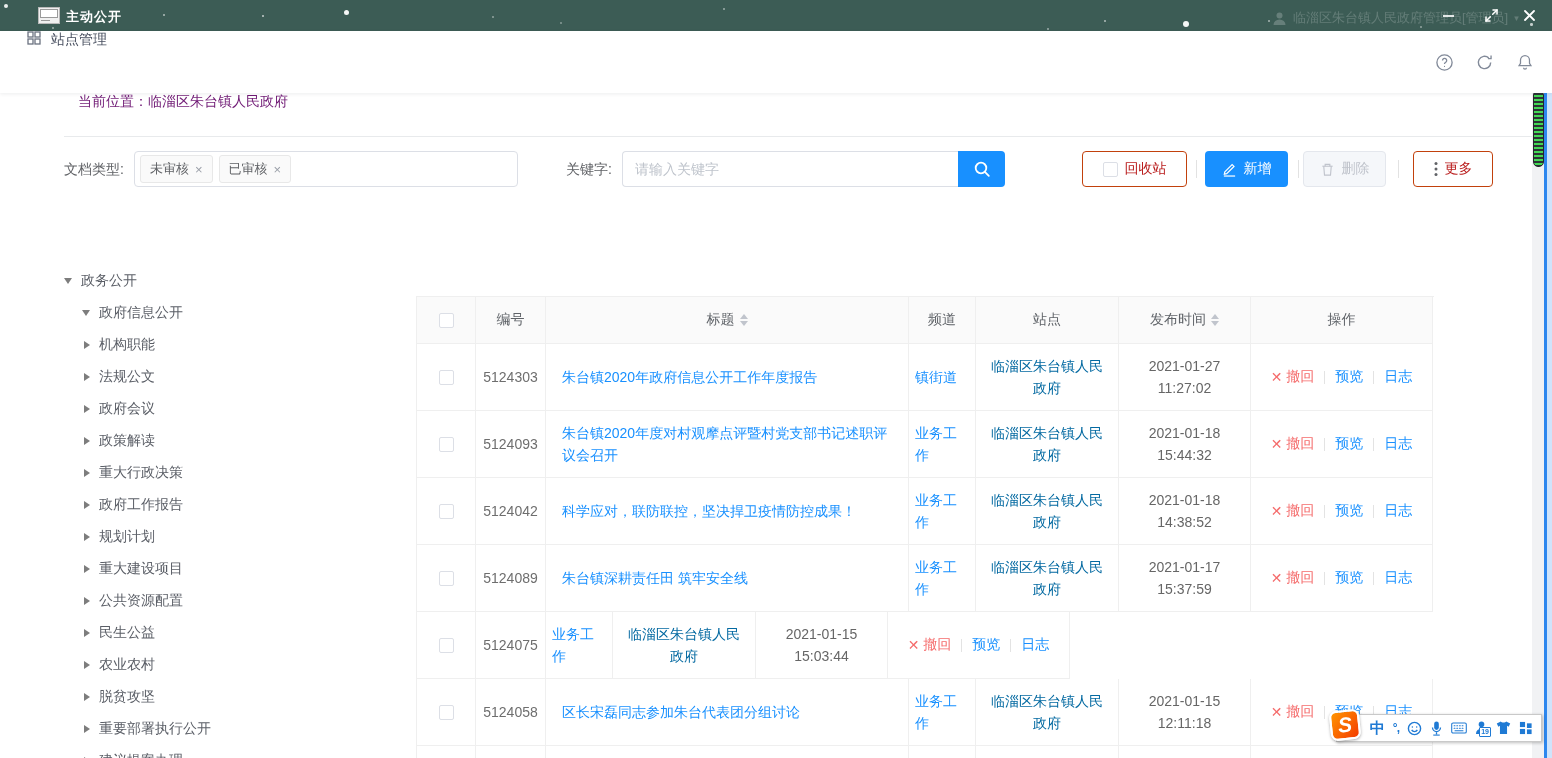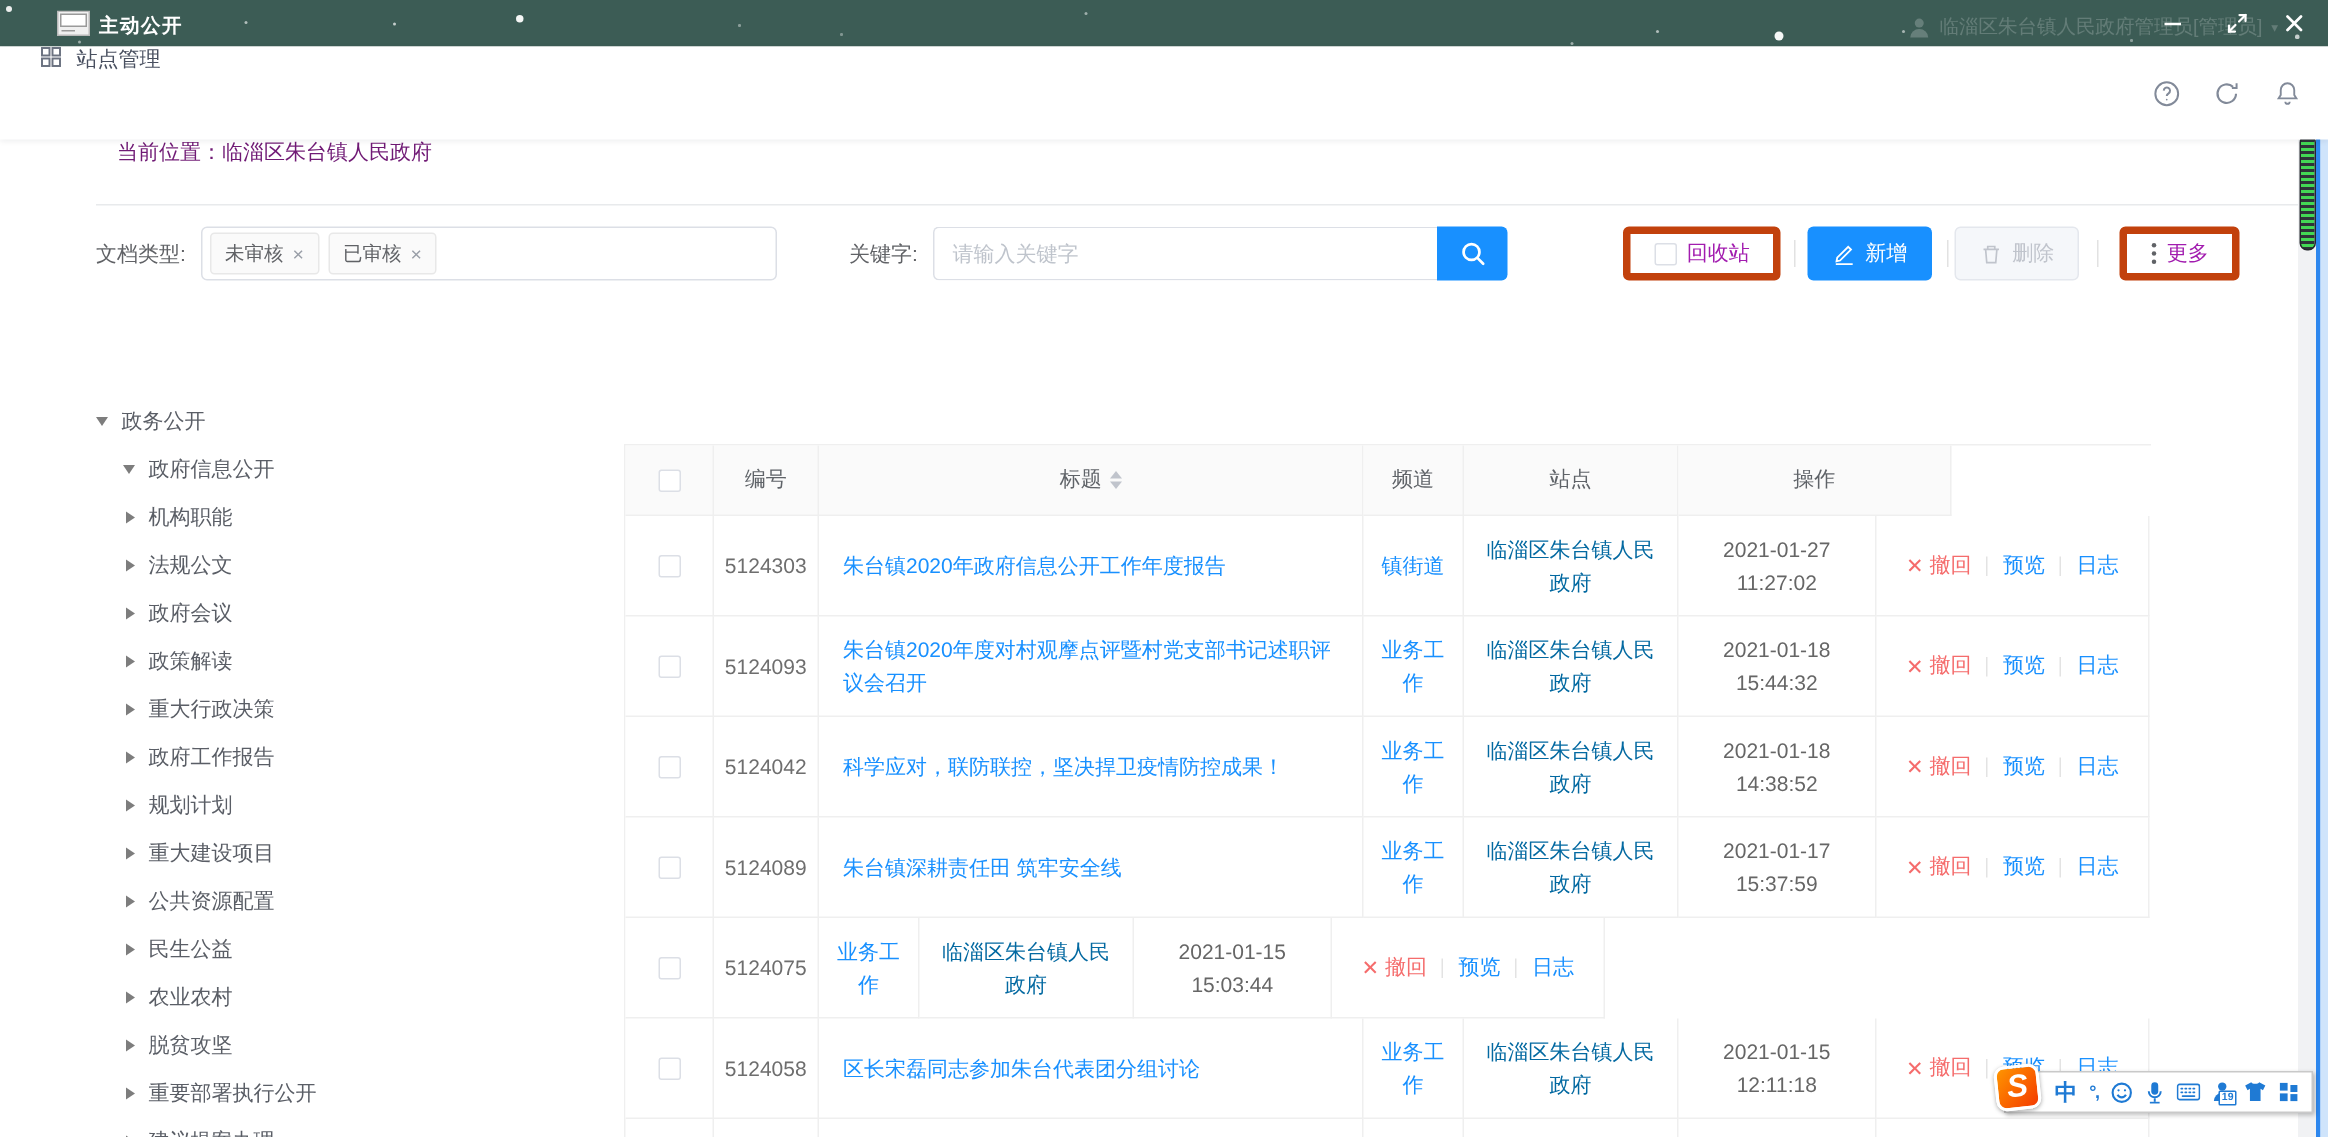--- a/index.html
+++ b/index.html
@@ -29,21 +29,21 @@
        padding:0 9px;font-size:13px;color:#606266;gap:6px}
   .tag .x{color:#9a9fa8;font-size:13px;cursor:pointer}
   .kw-input{position:absolute;left:622px;top:151px;width:336px;height:36px;border:1px solid #dcdfe6;border-right:none;
             border-radius:4px 0 0 4px;box-sizing:border-box;padding:0 12px;font-size:14px;color:#606266;outline:none;
             font-family:Liberation Sans, sans-serif}
   .kw-input::placeholder{color:#bfc4cc}
   .search-btn{position:absolute;left:958px;top:151px;width:47px;height:36px;background:#1890ff;border:none;
               border-radius:0 4px 4px 0;display:flex;align-items:center;justify-content:center;cursor:pointer}
   .btn{position:absolute;top:151px;height:36px;border-radius:4px;display:flex;align-items:center;justify-content:center;
        gap:7px;font-size:14px;box-sizing:border-box;cursor:pointer}
-  .btn-plain{background:#fff;border:5px solid #c2410c;color:#a21caf}
+  .btn-plain{background:#fff;border:1px solid #c2410c;color:#b91c1c}
   .btn-primary{background:#1890ff;border:none;color:#fff}
   .btn-disabled{background:#f5f7fa;border:1px solid #e4e7ed;color:#c0c4cc;cursor:not-allowed}
   .group-sep{position:absolute;top:160px;width:1px;height:18px;background:#e2e2e2}
   .checkbox{width:15px;height:15px;border:1px solid #dcdfe6;border-radius:2px;background:#fff;display:inline-block;box-sizing:border-box;cursor:pointer}
   
   .tree{position:absolute;left:0;top:265px;width:410px}
   .tree-item{height:32px;display:flex;align-items:center;font-size:14px;color:#5a5e66;cursor:pointer;white-space:nowrap}
   .lvl0{padding-left:64px}.lvl1{padding-left:82px}.lvl2{padding-left:84px}
   .tri{margin-right:9px;display:inline-block}
   .tri.down{width:0;height:0;border-left:4.5px solid transparent;border-right:4.5px solid transparent;border-top:6px solid #7d7d7d}
@@ -56,21 +56,21 @@
   .th{height:47px;background:#fafafa;color:#5f6368}
   .tr.body{height:67px;background:#fff}
   .tr.partial{height:13px;overflow:hidden}
   .tr.partial .td{border-bottom:none;height:13px;min-height:0}
   .c-check{width:59px}.c-id{width:70px}.c-title{width:363px}.c-channel{width:67px}
   .c-site{width:143px}.c-time{width:132px}.c-ops{width:182px}
   .td.c-id{color:#6e6e6e}
   .td.c-title{justify-content:flex-start;padding:0 16px;text-align:left;line-height:22px}
   .link{color:#1890ff;text-decoration:none;cursor:pointer}
   .td.c-channel{padding:0 6px}
-  .td.c-channel .link{display:block;width:100%;text-align:center;line-height:22px}
+  .td.c-channel .link{display:block;width:100%;text-align:left;line-height:22px}
   .td.c-site{color:#0369a1;padding:0 12px;line-height:22px}
   .td.c-site span{display:block;width:100%;text-align:center}
   .td.c-time{flex-direction:column;color:#666;line-height:22px}
   .sort{display:inline-flex;flex-direction:column;margin-left:5px;gap:2px;cursor:pointer}
   .su{width:0;height:0;border-left:4px solid transparent;border-right:4px solid transparent;border-bottom:5px solid #c0c4cc}
   .sd{width:0;height:0;border-left:4px solid transparent;border-right:4px solid transparent;border-top:5px solid #c0c4cc}
   .withdraw{color:#f56c6c;cursor:pointer;display:flex;align-items:center;gap:4px}
   .vsep{width:1px;height:13px;background:#e3e3e3;margin:0 10px}
   
   .scroll-track{position:absolute;left:1532px;top:93px;width:12px;height:665px;background:#f1f2f4}
@@ -305,20 +305,27 @@
           <span class="su"></span>
           <span class="sd"></span>
         </span>
       </div>
       <div class="th c-channel">
         <span>频道</span>
       </div>
       <div class="th c-site">
         <span>站点</span>
       </div>
+      <div class="th c-time">
+        <span>发布时间</span>
+        <span class="sort">
+          <span class="su"></span>
+          <span class="sd"></span>
+        </span>
+      </div>
       <div class="th c-ops">
         <span>操作</span>
       </div>
     </div>
   <div>
       <div class="tr body">
         <div class="td c-check">
           <span class="checkbox"></span>
         </div>
         <div class="td c-id">

